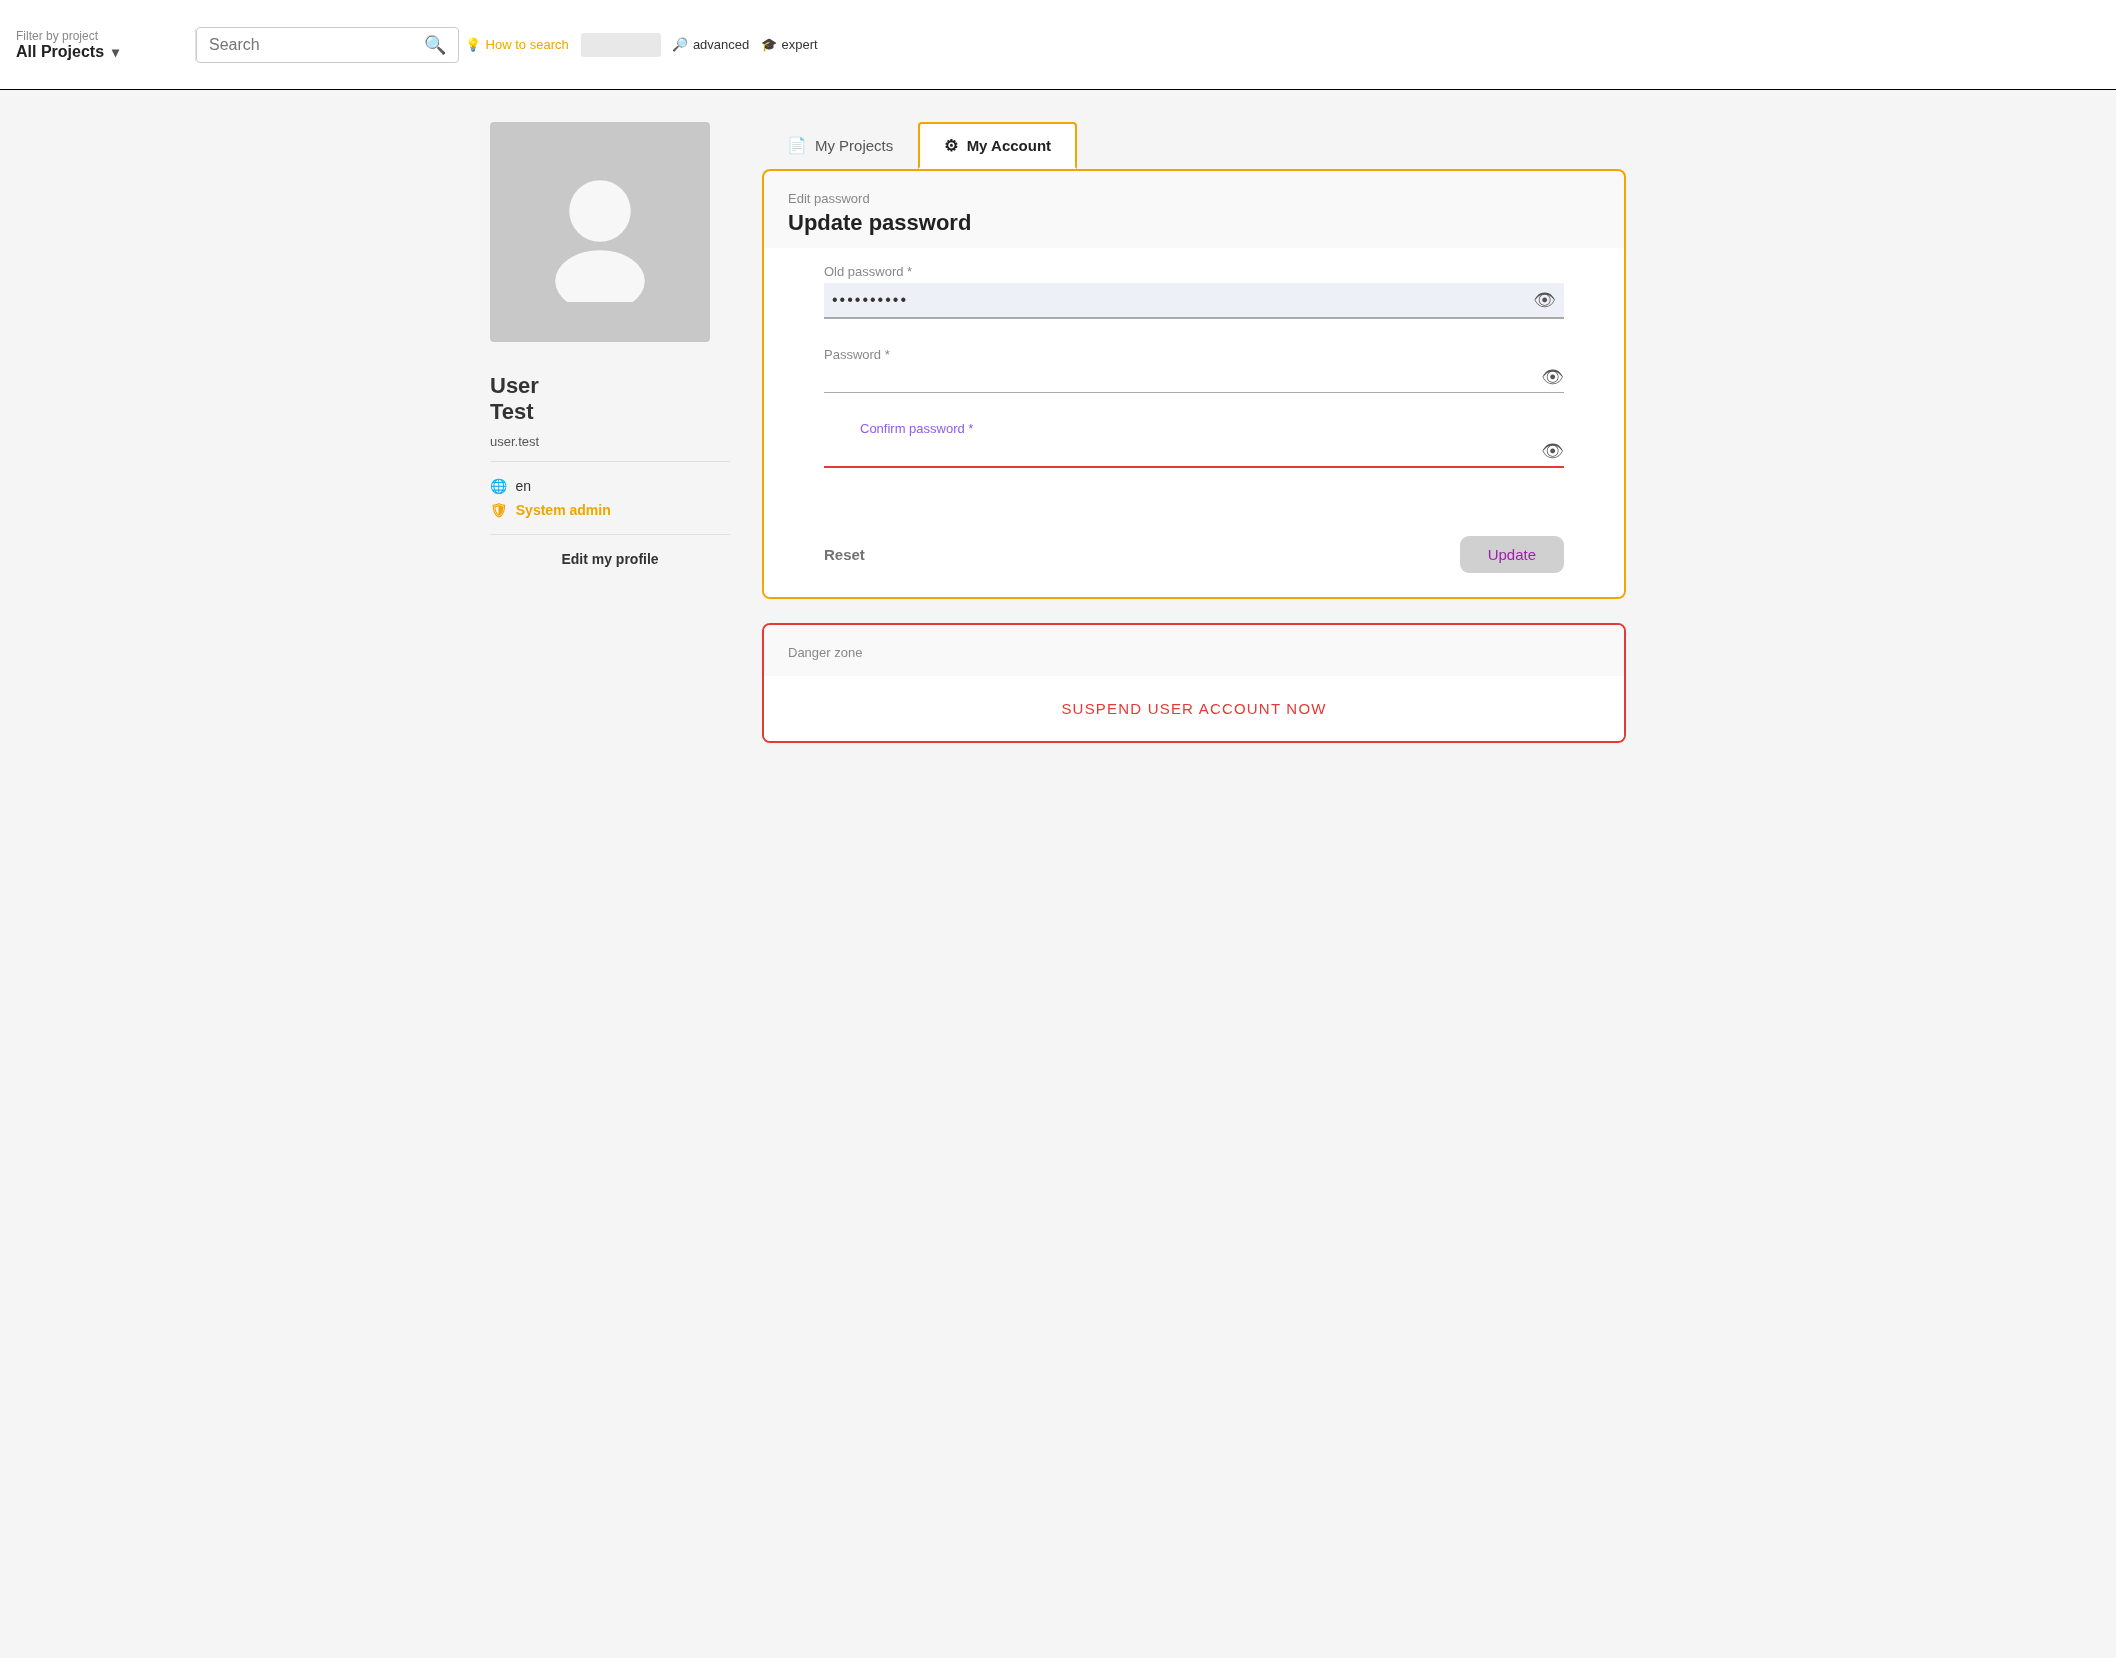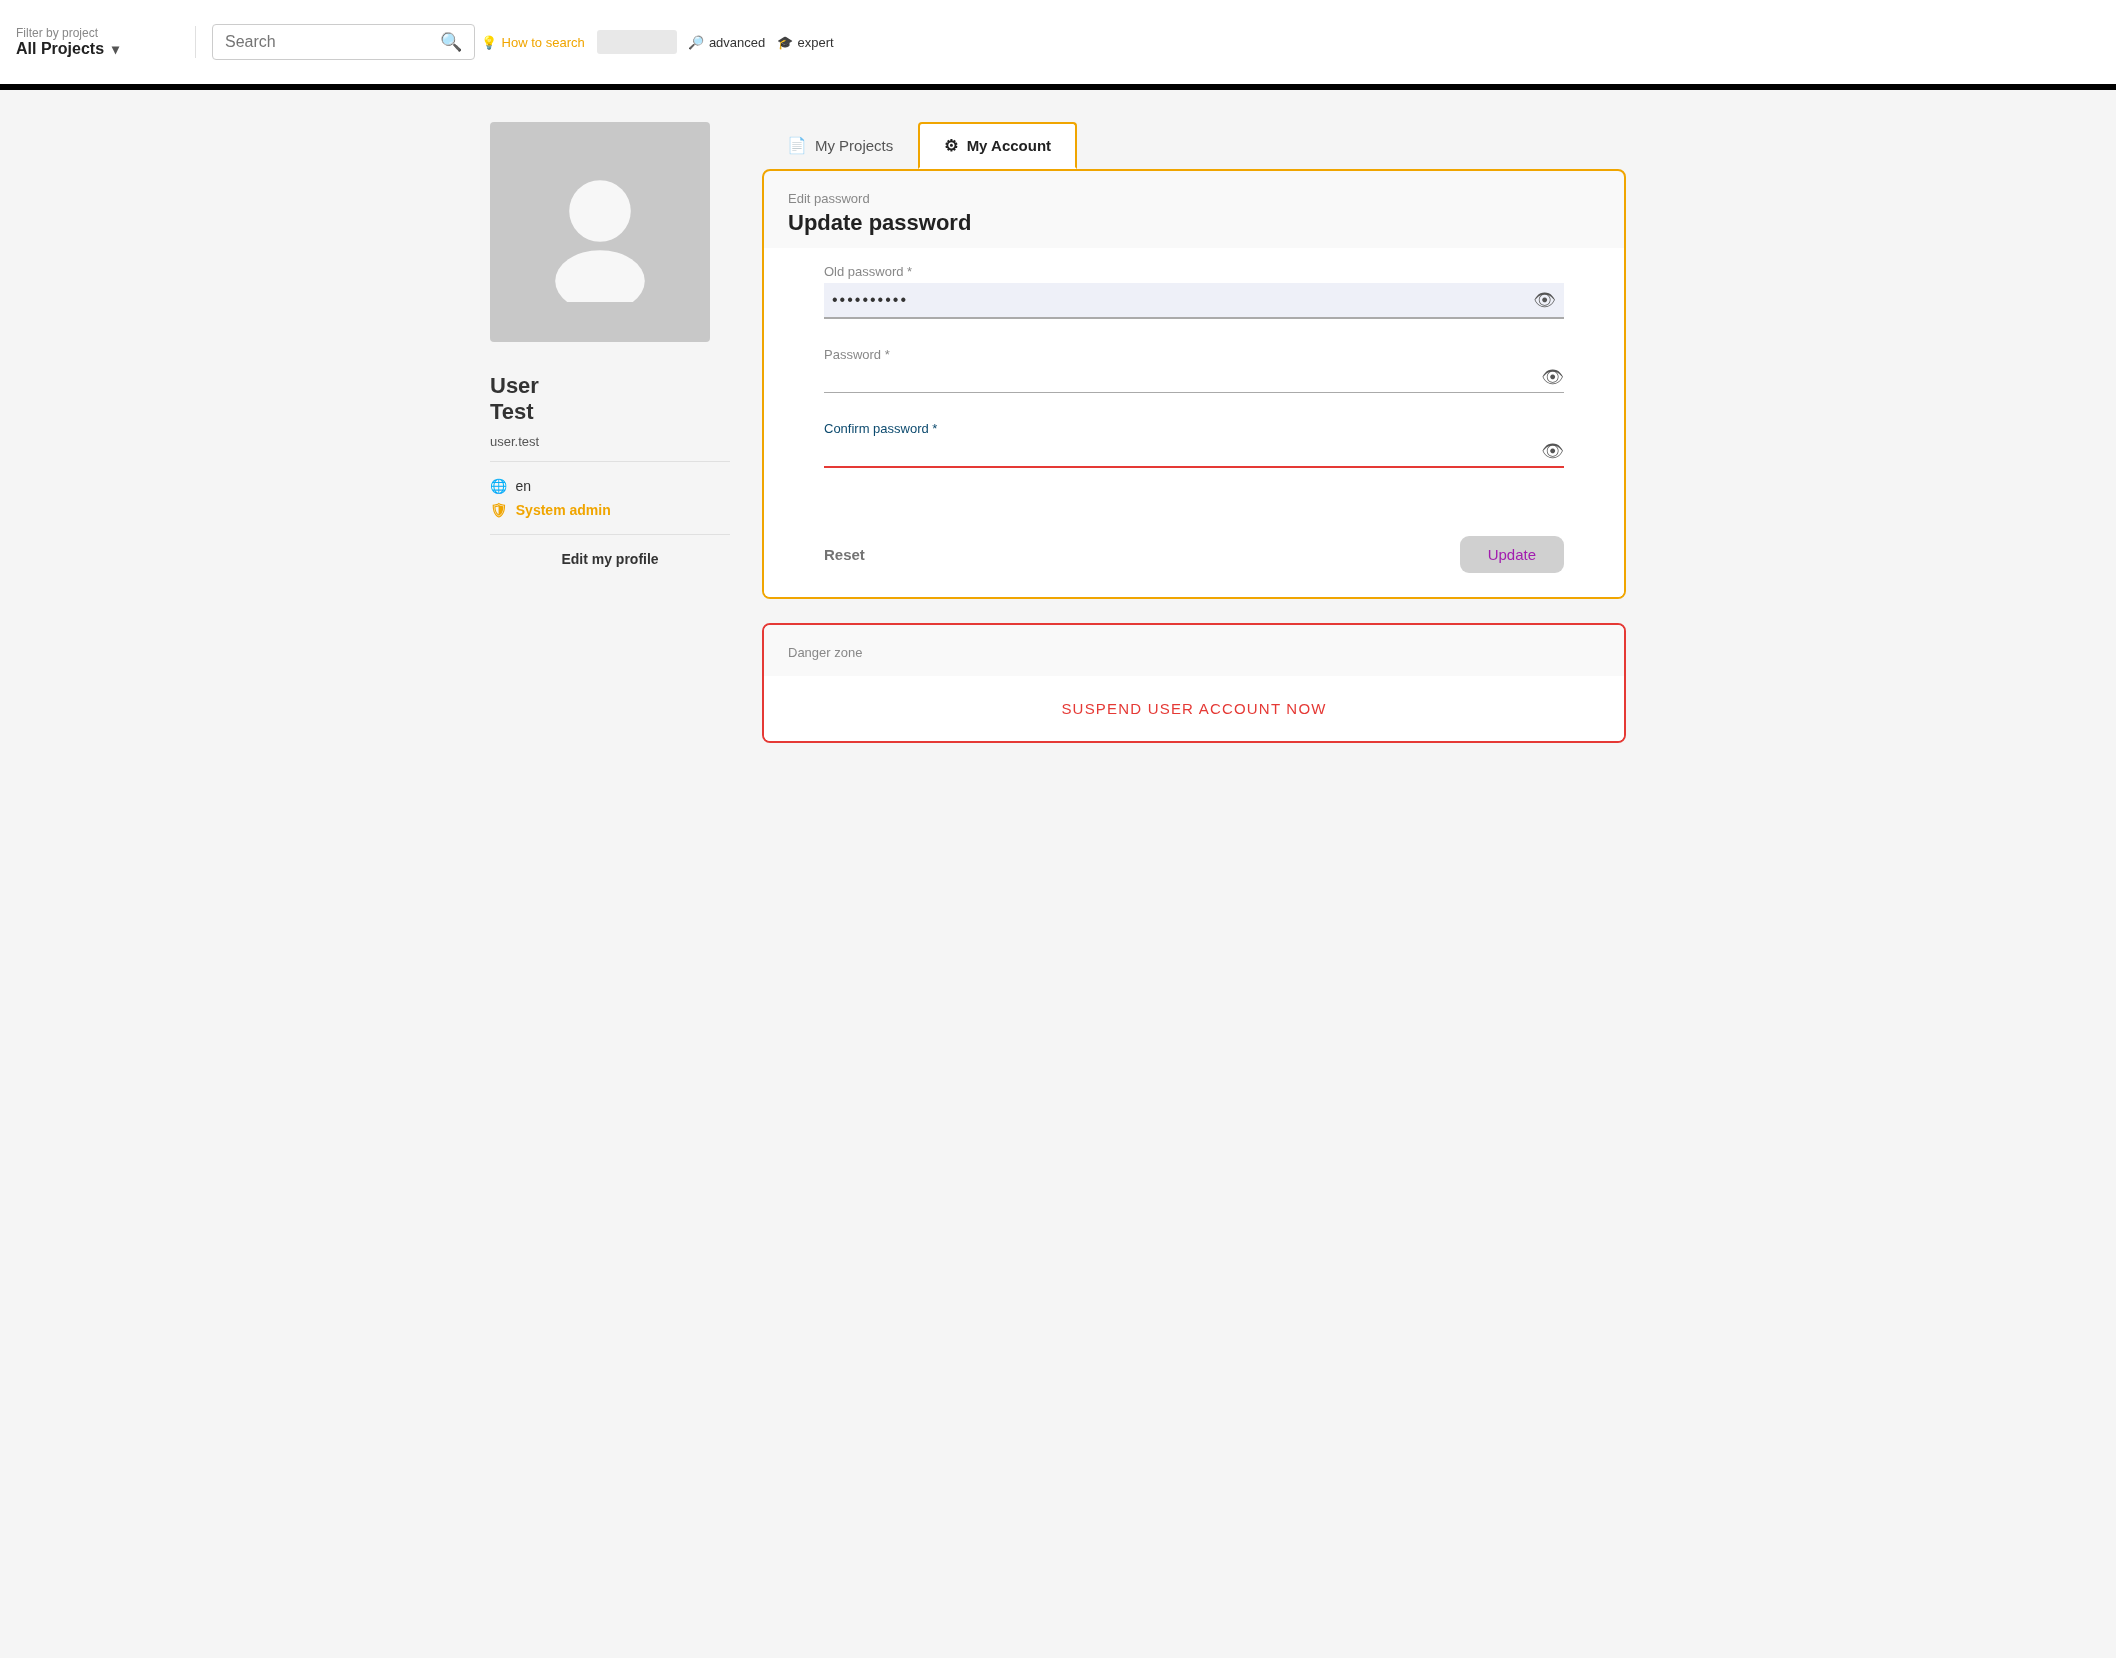--- a/index.html
+++ b/index.html
@@ -3,24 +3,23 @@
   <meta charset="utf-8">
   <style>
     * { box-sizing: border-box; margin: 0; padding: 0; }
     body { font-family: 'Segoe UI', Arial, sans-serif; background: #f5f5f5; color: #333; }
 
     
     .header {
       display: flex;
       align-items: center;
       background: #fff;
-      border-bottom: 6px solid #000000;
+      border-bottom: 1px solid #000000;
       padding: 0 16px;
       height: 90px;
-      gap: 16px;
     }
     .filter-section {
       display: flex;
       flex-direction: column;
       align-items: flex-start;
       min-width: 180px;
       padding-right: 16px;
       border-right: 1px solid #e0e0e0;
     }
     .filter-label {
@@ -221,21 +220,21 @@
       background: #fff;
     }
     .form-field {
       margin-bottom: 28px;
     }
     .field-label {
       font-size: 13px;
       color: #888;
       margin-bottom: 4px;
     }
-    .field-label.error { color: #0c4a6e; }
+    .field-label.error { color: #8b5cf6; margin-left: 36px; }
     .field-input-wrap {
       display: flex;
       align-items: center;
       border-bottom: 1px solid #aaa;
       padding-bottom: 4px;
       background: transparent;
     }
     .field-input-wrap.filled {
       background: #eef0f8;
       border-bottom: 2px solid #aaa;

